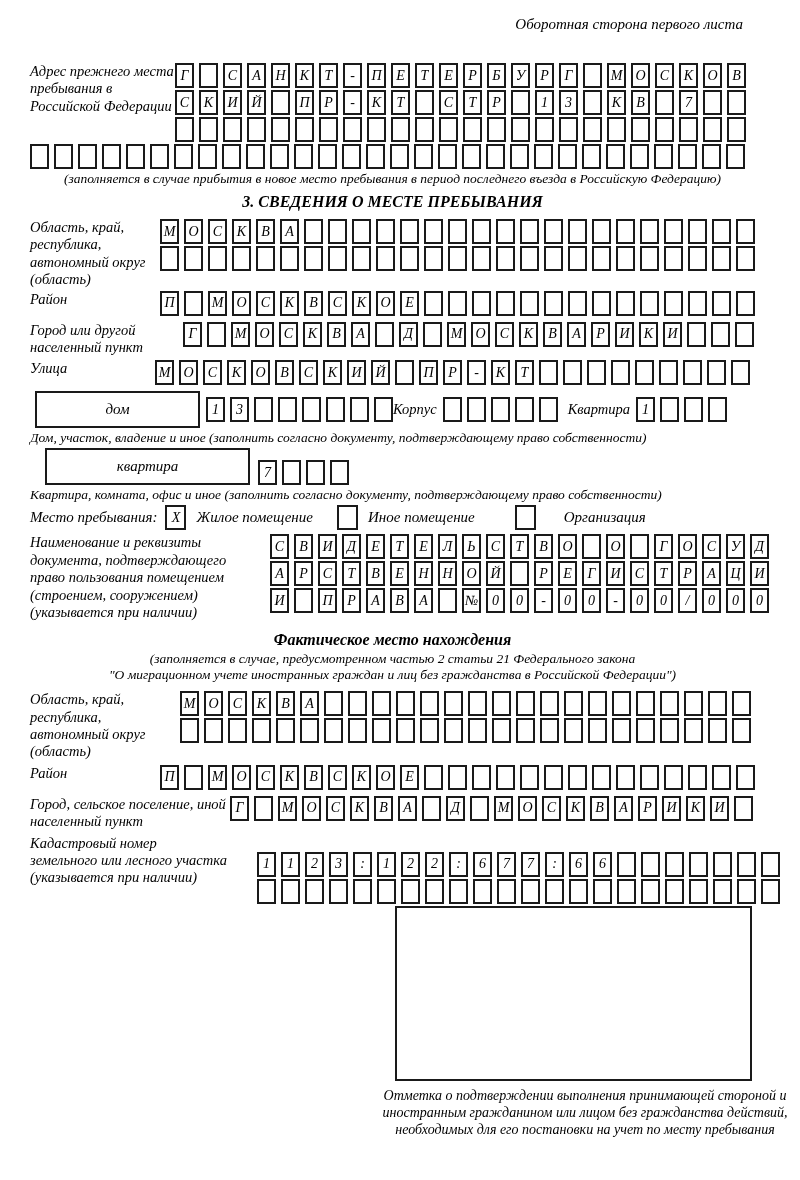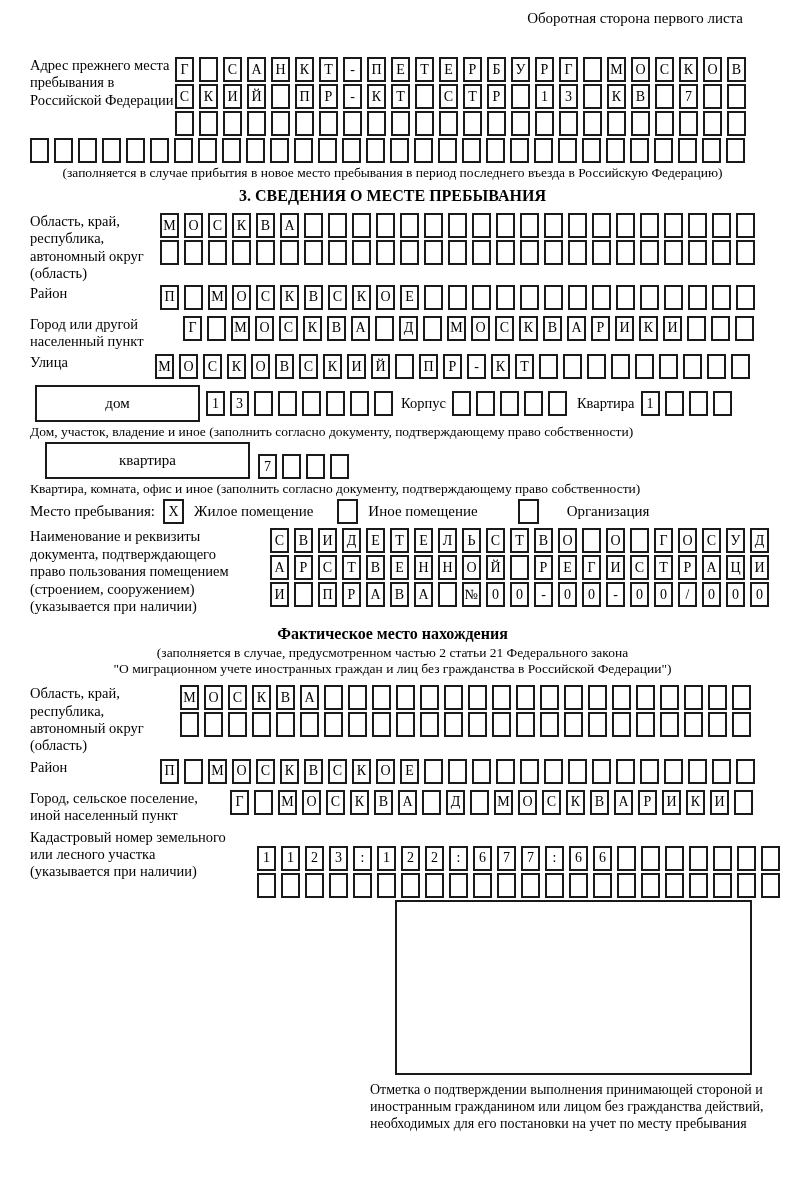--- a/index.html
+++ b/index.html
@@ -3,21 +3,21 @@
 <meta charset="utf-8">
 <style>
   * { box-sizing: border-box; margin: 0; padding: 0; }
   html, body { background: #ffffff; }
   body {
     width: 800px; height: 1180px;
     font-family: "Liberation Serif", "DejaVu Serif", serif;
     color: #000;
     overflow: hidden;
   }
-  .page { width: 800px; height: 1180px; padding: 2px 45px 0 30px; position: relative; }
+  .page { width: 800px; height: 1180px; padding: 8px 45px 0 30px; position: relative; font-style: italic; }
 
   .top-note { text-align: right; font-size: 15px; padding-right: 12px; margin-top: 8px; }
 
   .lbl { font-size: 14.5px; line-height: 1.2; flex: 0 0 auto; }
   .caption { font-size: 13.5px; text-align: center; margin-top: 2px; }
   .sec-title { font-size: 16px; font-weight: bold; text-align: center; }
 
   .frow { display: flex; align-items: flex-start; }
   .cells { display: flex; gap: 5px; margin-bottom: 2px; }
   .cell {
@@ -44,21 +44,21 @@
   .mesto-row { display: flex; align-items: center; font-size: 15px; }
   .mesto-row .cell { margin: 0 10px 0 8px; }
   .mesto-note { font-size: 13.5px; text-align: center; width: 640px; }
 
   .stamp-box {
     margin-left: 365px; margin-top: 0;
     width: 357px; height: 175px; border: 2px solid #1a1a1a;
   }
   .stamp-caption {
     margin-left: 340px; width: 430px;
-    font-size: 14px; margin-top: 6px; line-height: 1.22;
+    font-size: 14px; text-align: center; margin-top: 6px; line-height: 1.22;
   }
 </style>
 </head>
 <body>
 
 <div class="page">
 
   <div class="top-note">Оборотная сторона первого листа</div>
 
   <div class="frow mt30">
@@ -337,21 +337,21 @@
     <div class="cells" style="margin:0 0 0 6px;">
         <span class="cell">1</span>
         <span class="cell">3</span>
         <span class="cell"></span>
         <span class="cell"></span>
         <span class="cell"></span>
         <span class="cell"></span>
         <span class="cell"></span>
         <span class="cell"></span>
       </div>
-    <div class="inline-lbl" style="margin-left:8px;">Корпус</div>
+    <div class="inline-lbl" style="margin-left:0;">Корпус</div>
     <div class="cells" style="margin:0 0 0 6px;">
         <span class="cell"></span>
         <span class="cell"></span>
         <span class="cell"></span>
         <span class="cell"></span>
         <span class="cell"></span>
       </div>
     <div class="inline-lbl" style="margin-left:10px;">Квартира</div>
     <div class="cells" style="margin:0 0 0 6px;">
         <span class="cell">1</span>

